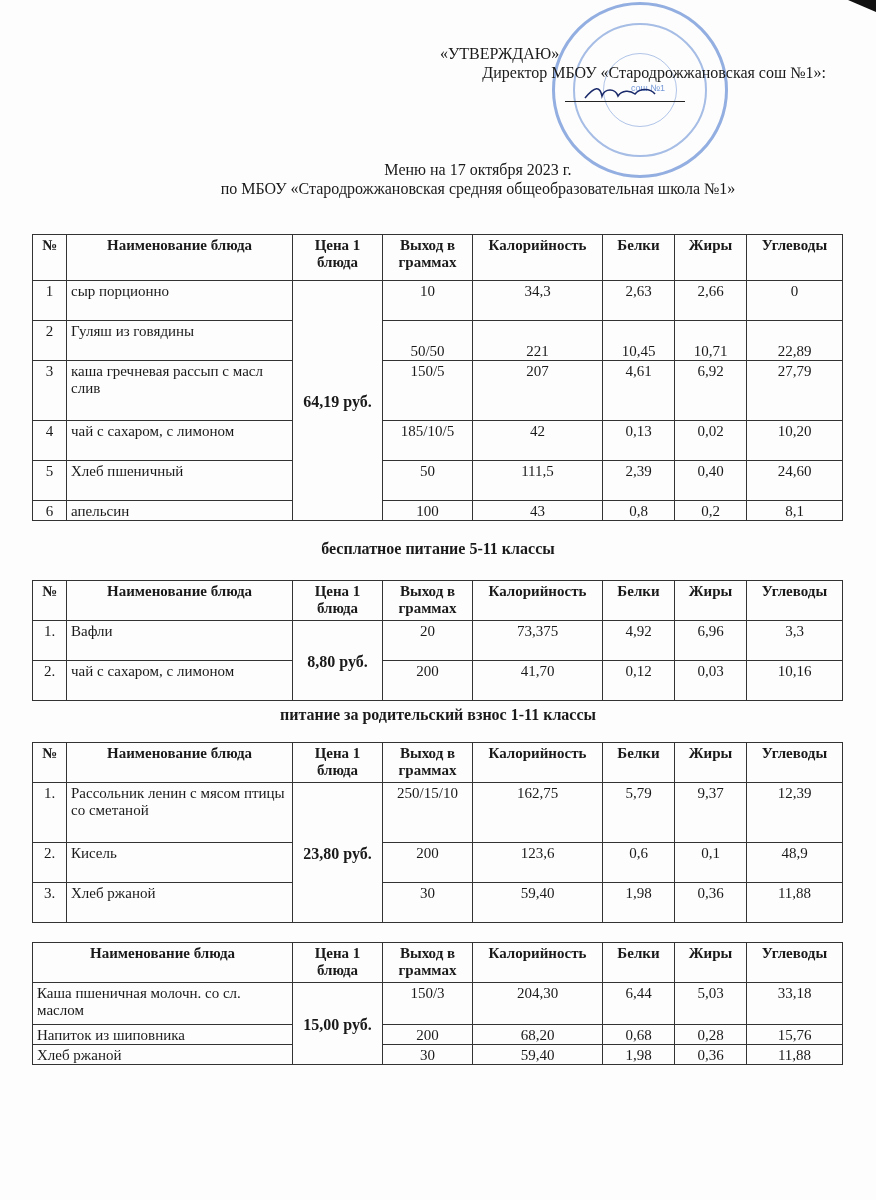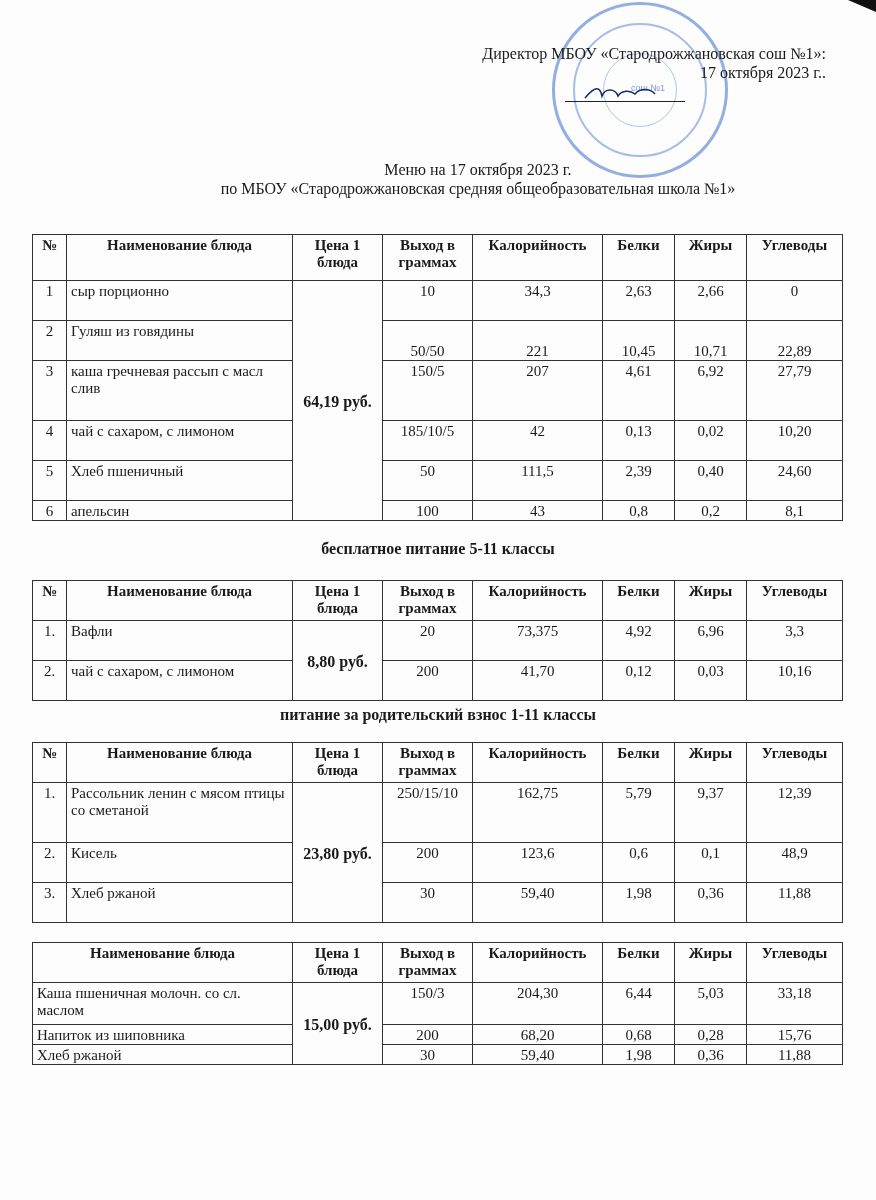--- a/index.html
+++ b/index.html
@@ -40,22 +40,22 @@
 
 <div class="stamp">
   <div class="stamp-text">сош №1</div>
 </div>
 <svg class="signature" viewBox="0 0 100 18">
   <path d="M5 14 C15 2, 20 2, 22 12 C25 4, 35 4, 38 12 C42 6, 50 6, 55 10 C60 4, 70 4, 75 10" stroke="#1a2a6a" stroke-width="1.6" fill="none"></path>
 </svg>
 <div class="sigline"></div>
 
 <div class="approve">
+  <div style="padding-left:0">«УТВЕРЖДАЮ»</div>
   <div class="r">Директор МБОУ «Стародрожжановская сош №1»:</div>
-  <div class="r">17 октября 2023 г..</div>
 </div>
 
 <div class="titles" style="top:160px;">
   <div>Меню на 17 октября 2023 г.</div>
   <div>по МБОУ «Стародрожжановская  средняя общеобразовательная школа №1»</div>
 </div>
 
 <table class="menu" style="top:234px; width:810px;">
   <colgroup>
       <col style="width:34px">

